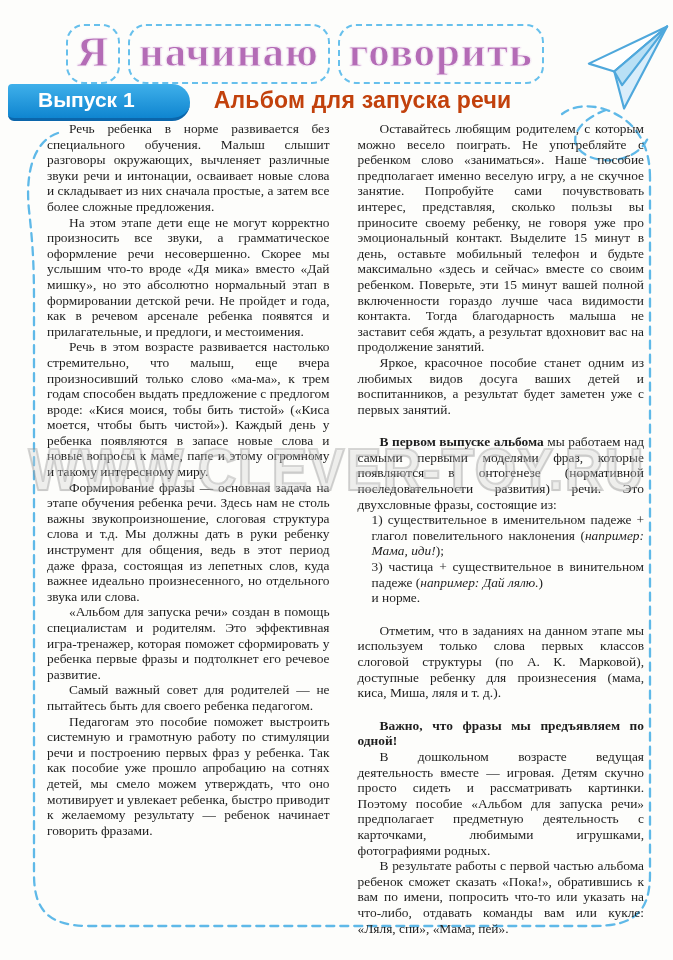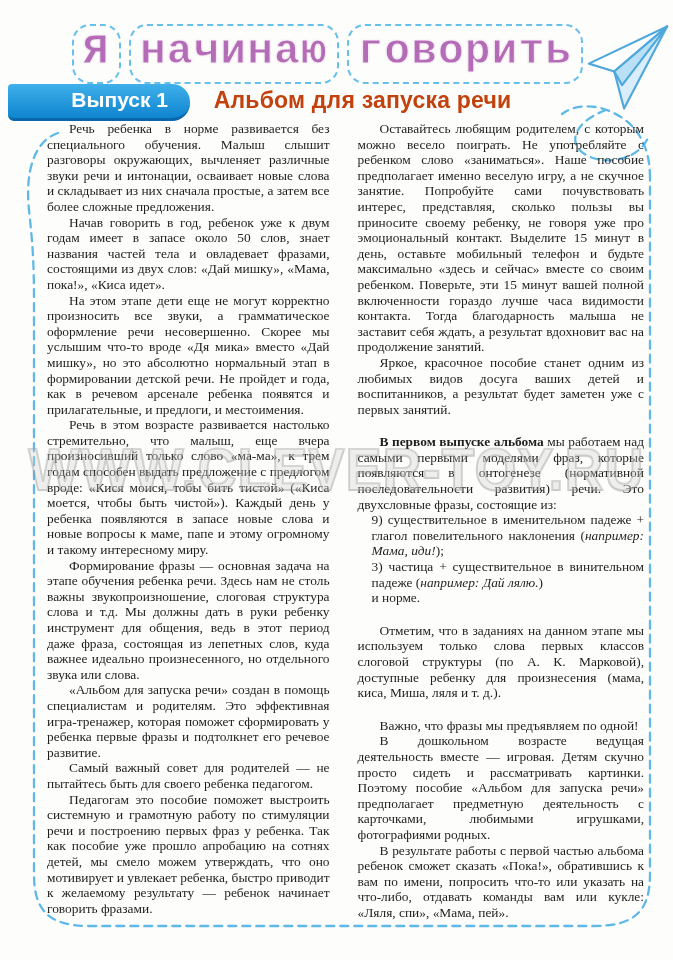--- a/index.html
+++ b/index.html
@@ -12,22 +12,22 @@
     color:#1e1e1e;
   }
   
   .deco{position:absolute;left:0;top:0;width:673px;height:960px;pointer-events:none;}
   .deco path{fill:none;stroke:#5fb9e8;stroke-width:2.3;stroke-dasharray:8 6;stroke-linecap:round;}
   
   .plane{position:absolute;top:22px;right:2px;width:88px;height:94px;}
   
   .title{
     position:absolute;top:24px;left:62px;right:86px;
-    text-align:right;white-space:nowrap;
-    font-family:Liberation Mono, monospace;
+    text-align:left;white-space:nowrap;
+    font-family:Liberation Serif, serif;
   }
   .tw{
     display:inline-block;
     margin:0 4px;
     padding:0 9px 4px;
     border:2.5px dashed #67c0ec;
     border-radius:18px;
     font-size:43px;line-height:52px;font-weight:bold;
     color:#b46cb6;
     letter-spacing:1px;
@@ -38,21 +38,21 @@
   .badge{
     position:absolute;left:8px;top:84px;
     min-width:130px;
     padding:4px 22px 6px 30px;
     background:linear-gradient(#3fb0ea,#0f85d0);
     border-bottom:3px solid #0b66ab;
     border-radius:4px 18px 18px 6px;
     color:#ffffff;
     font-family:"Liberation Sans", sans-serif;
     font-weight:bold;font-size:21px;line-height:24px;
-    text-align:right;
+    text-align:left;
     box-shadow:0 1px 0 rgba(255,255,255,0.8);
   }
   .subtitle{
     position:absolute;left:185px;top:87px;width:355px;
     text-align:center;
     font-family:"Liberation Sans", sans-serif;
     font-weight:bold;font-size:23px;line-height:26px;
     letter-spacing:0.2px;color:#c2410c;
   }
   
@@ -63,21 +63,21 @@
   .col{width:288px;}
   .col.right{width:292px;}
   .col p{
     margin:0;
     font-size:13.4px;line-height:15.6px;
     text-align:justify;
     text-indent:22px;
   }
   .col p.sp{margin-top:17px;}
   .col p.item{margin-left:14px;text-indent:0;}
-  .col p.bold{font-weight:normal;}
+  .col p.bold{font-weight:bold;}
   .col i{font-style:italic;}
   
   .watermark{
     position:absolute;top:438px;left:50%;
     transform:translateX(-50%) scaleY(1.08);
     white-space:nowrap;
     font-family:"Liberation Sans", sans-serif;
     font-weight:bold;font-size:54px;letter-spacing:1px;
     color:rgba(255,255,255,0.22);
     -webkit-text-stroke:2px rgba(140,140,140,0.35);
@@ -116,34 +116,33 @@
   <div class="badge">Выпуск 1</div>
 
   <div class="subtitle">Альбом для запуска речи</div>
 
   <div class="watermark">WWW.CLEVER-TOY.RU</div>
 
   <div class="cols">
 
     <div class="col">
       <p>Речь ребенка в норме развивается без специального обучения. Малыш слышит разговоры окружающих, вычленяет различные звуки речи и интонации, осваивает новые слова и складывает из них сначала простые, а затем все более сложные предложения.</p>
-      <p>Начав говорить в год, ребенок уже к двум годам имеет в запасе около 50 слов, знает названия частей тела и овладевает фразами, состоящими из двух слов: «Дай мишку», «Мама, пока!», «Киса идет».</p>
       <p>На этом этапе дети еще не могут корректно произносить все звуки, а грамматическое оформление речи несовершенно. Скорее мы услышим что-то вроде «Дя мика» вместо «Дай мишку», но это абсолютно нормальный этап в формировании детской речи. Не пройдет и года, как в речевом арсенале ребенка появятся и прилагательные, и предлоги, и местоимения.</p>
       <p>Речь в этом возрасте развивается настолько стремительно, что малыш, еще вчера произносивший только слово «ма-ма», к трем годам способен выдать предложение с предлогом вроде: «Кися моися, тобы бить тистой» («Киса моется, чтобы быть чистой»). Каждый день у ребенка появляются в запасе новые слова и новые вопросы к маме, папе и этому огромному и такому интересному миру.</p>
       <p>Формирование фразы — основная задача на этапе обучения ребенка речи. Здесь нам не столь важны звукопроизношение, слоговая структура слова и т.д. Мы должны дать в руки ребенку инструмент для общения, ведь в этот период даже фраза, состоящая из лепетных слов, куда важнее идеально произнесенного, но отдельного звука или слова.</p>
       <p>«Альбом для запуска речи» создан в помощь специалистам и родителям. Это эффективная игра-тренажер, которая поможет сформировать у ребенка первые фразы и подтолкнет его речевое развитие.</p>
       <p>Самый важный совет для родителей — не пытайтесь быть для своего ребенка педагогом.</p>
       <p>Педагогам это пособие поможет выстроить системную и грамотную работу по стимуляции речи и построению первых фраз у ребенка. Так как пособие уже прошло апробацию на сотнях детей, мы смело можем утверждать, что оно мотивирует и увлекает ребенка, быстро приводит к желаемому результату — ребенок начинает говорить фразами.</p>
     </div>
 
     <div class="col right">
       <p>Оставайтесь любящим родителем, с которым можно весело поиграть. Не употребляйте с ребенком слово «заниматься». Наше пособие предполагает именно веселую игру, а не скучное занятие. Попробуйте сами почувствовать интерес, представляя, сколько пользы вы приносите своему ребенку, не говоря уже про эмоциональный контакт. Выделите 15 минут в день, оставьте мобильный телефон и будьте максимально «здесь и сейчас» вместе со своим ребенком. Поверьте, эти 15 минут вашей полной включенности гораздо лучше часа видимости контакта. Тогда благодарность малыша не заставит себя ждать, а результат вдохновит вас на продолжение занятий.</p>
       <p>Яркое, красочное пособие станет одним из любимых видов досуга ваших детей и воспитанников, а результат будет заметен уже с первых занятий.</p>
       <p class="sp"><b>В первом выпуске альбома</b><span> мы работаем над самыми первыми моделями фраз, которые появляются в онтогенезе (нормативной последовательности развития) речи. Это двухсловные фразы, состоящие из:</span></p>
-      <p class="item"><span>9) существительное в именительном падеже + глагол повелительного наклонения (</span><i>например: Мама, иди!</i><span>);</span></p>
+      <p class="item"><span>1) существительное в именительном падеже + глагол повелительного наклонения (</span><i>например: Мама, иди!</i><span>);</span></p>
       <p class="item"><span>3) частица + существительное в винительном падеже (</span><i>например: Дай лялю.</i><span>)</span></p>
       <p class="item">и норме.</p>
       <p class="sp">Отметим, что в заданиях на данном этапе мы используем только слова первых классов слоговой структуры (по А. К. Марковой), доступные ребенку для произнесения (мама, киса, Миша, ляля и т. д.).</p>
       <p class="sp bold">Важно, что фразы мы предъявляем по одной!</p>
       <p>В дошкольном возрасте ведущая деятельность вместе — игровая. Детям скучно просто сидеть и рассматривать картинки. Поэтому пособие «Альбом для запуска речи» предполагает предметную деятельность с карточками, любимыми игрушками, фотографиями родных.</p>
       <p>В результате работы с первой частью альбома ребенок сможет сказать «Пока!», обратившись к вам по имени, попросить что-то или указать на что-либо, отдавать команды вам или кукле: «Ляля, спи», «Мама, пей».</p>
     </div>
 
   </div>
 </div>

